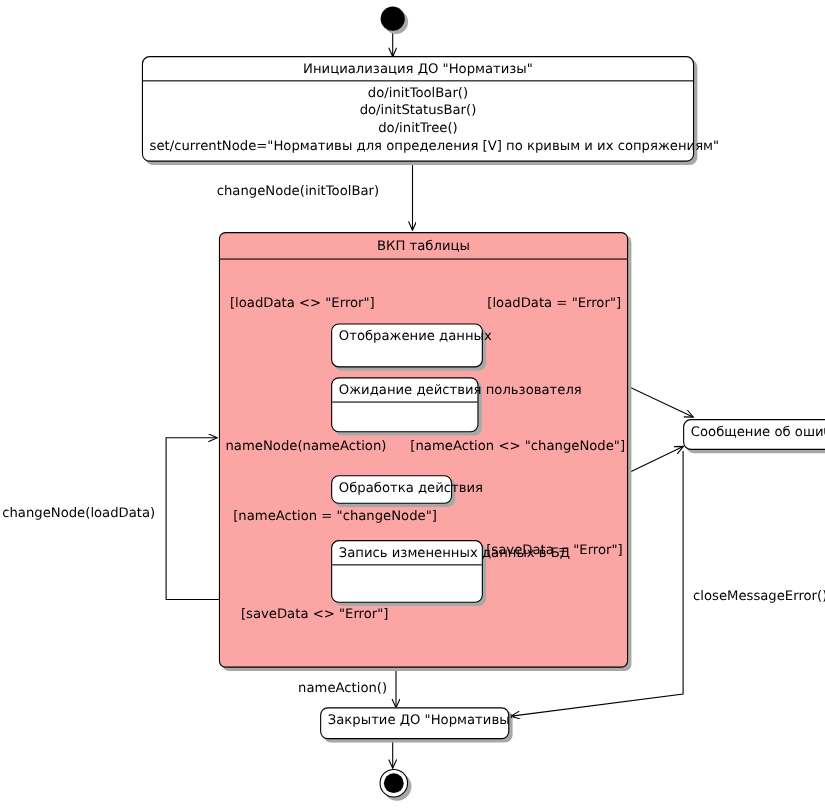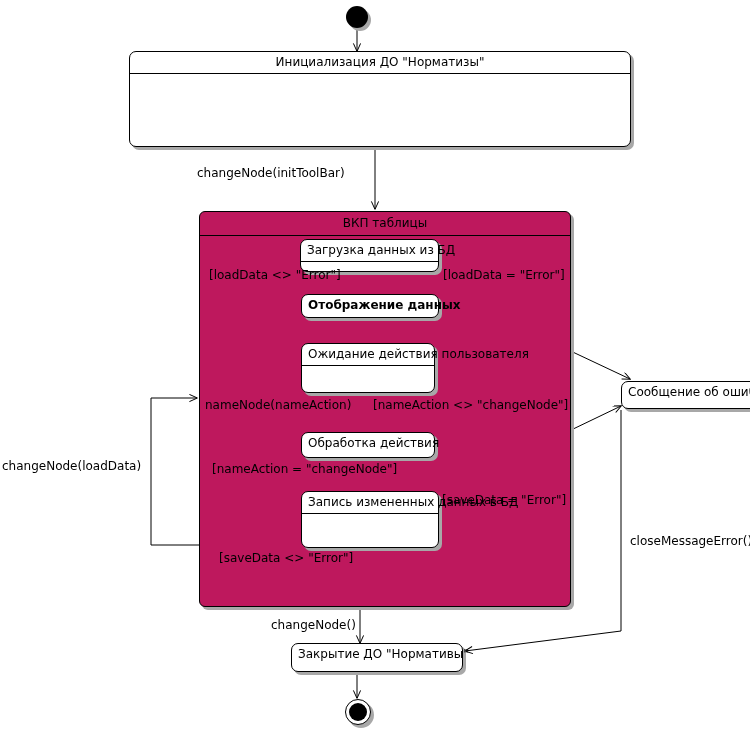--- a/index.html
+++ b/index.html
@@ -55,21 +55,21 @@
     color: #000000;
     line-height: 16px;
     padding: 2px 6px 3px 6px;
   }
   .state .body .ln { white-space: nowrap; display: block; }
 
   
   .composite {
     position: absolute;
     box-sizing: border-box;
-    background: #be185d;
+    background: #fca5a5;
     border: 1px solid #000000;
     border-radius: 6px;
     box-shadow: 3px 3px 0 0 #a8a8a8;
   }
   .composite > .title {
     text-align: center;
     font-size: 12px;
     line-height: 15px;
     padding: 4px 0 4px 0;
     border-bottom: 1px solid #000000;
@@ -158,44 +158,46 @@
     <span class="dot"></span>
   </div>
 
   <div class="final" style="left:345px; top:699px; width:24px; height:24px;">
     <span class="dot"></span>
   </div>
 
   <div class="state" style="left:129px; top:51px; width:502px; height:96px;">
     <div class="title">Инициализация ДО "Норматизы"</div>
     <div class="divider"></div>
+    <div class="body">
+      <span class="ln">do/initToolBar()</span>
+      <span class="ln">do/initStatusBar()</span>
+      <span class="ln">do/initTree()</span>
+      <span class="ln">set/currentNode="Нормативы для определения [V] по кривым и их сопряжениям"</span>
+    </div>
   </div>
 
   <div class="composite" style="left:199px; top:211px; width:372px; height:396px;">
     <div class="title">ВКП таблицы</div>
   </div>
 
-  <div class="state" style="left:300px; top:239px; width:139px; height:33px;">
-    <div class="title">Загрузка данных из БД</div>
-    <div class="divider"></div>
-  </div>
-
-  <div class="state" style="left:301px; top:294px; width:138px; height:24px;font-weight:bold;">
+
+  <div class="state" style="left:301px; top:294px; width:138px; height:40px;">
     <div class="title">Отображение данных</div>
   </div>
 
   <div class="state" style="left:301px; top:343px; width:134px; height:50px;">
     <div class="title" style="padding-bottom:0;">
       <span class="ln">Ожидание действия</span>
       <span class="ln">пользователя</span>
     </div>
     <div class="divider" style="margin-top:3px;"></div>
   </div>
 
-  <div class="state" style="left:301px; top:432px; width:134px; height:26px;">
+  <div class="state" style="left:301px; top:432px; width:110px; height:26px;">
     <div class="title">Обработка действия</div>
   </div>
 
   <div class="state" style="left:301px; top:491px; width:138px; height:57px;">
     <div class="title" style="padding-bottom:0;">
       <span class="ln">Запись измененных</span>
       <span class="ln">данных в БД</span>
     </div>
     <div class="divider" style="margin-top:3px;"></div>
   </div>
@@ -219,17 +221,17 @@
   <div class="elabel" style="left:373px; top:398px;">[nameAction &lt;&gt; "changeNode"]</div>
 
   <div class="elabel" style="left:212px; top:462px;">[nameAction = "changeNode"]</div>
 
   <div class="elabel" style="left:442px; top:493px;">[saveData = "Error"]</div>
 
   <div class="elabel" style="left:219px; top:551px;">[saveData &lt;&gt; "Error"]</div>
 
   <div class="elabel" style="left:2px; top:459px;">changeNode(loadData)</div>
 
-  <div class="elabel" style="left:271px; top:618px;">changeNode()</div>
+  <div class="elabel" style="left:271px; top:618px;">nameAction()</div>
 
   <div class="elabel" style="left:630px; top:534px;">closeMessageError()</div>
 
 </div>
 
 </body></html>

